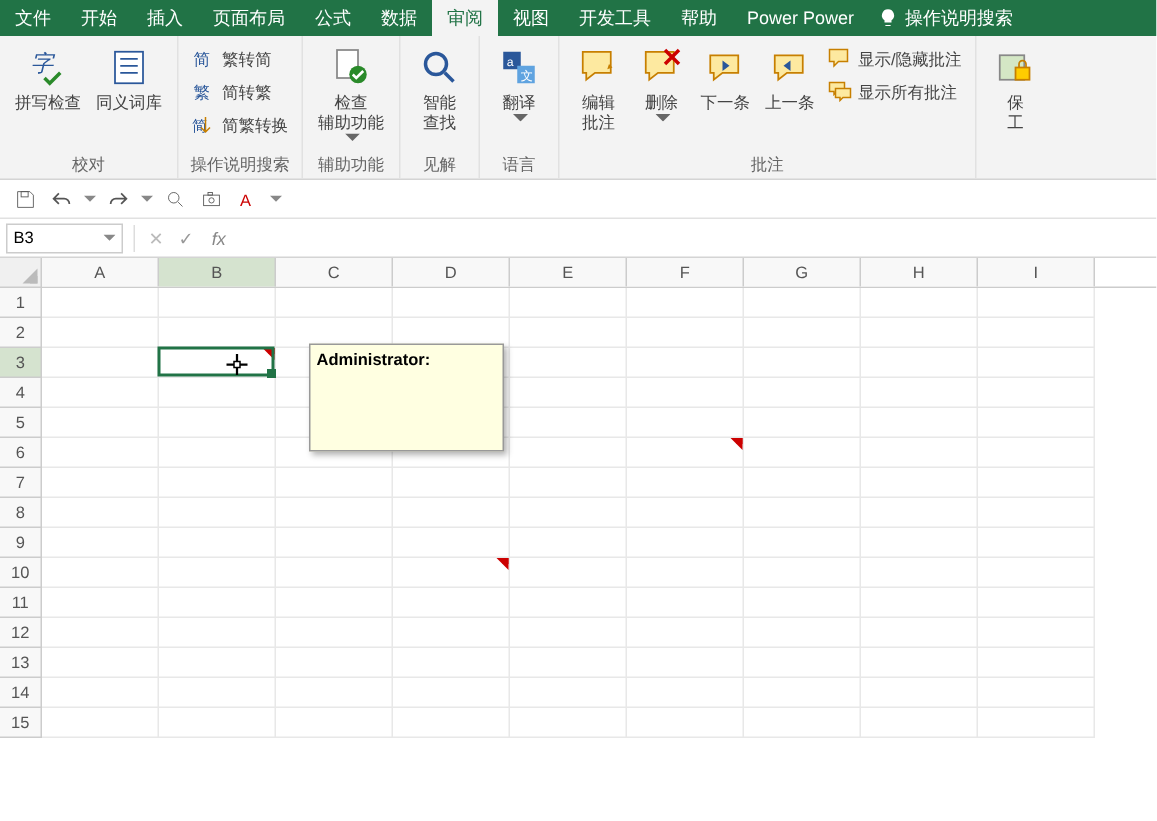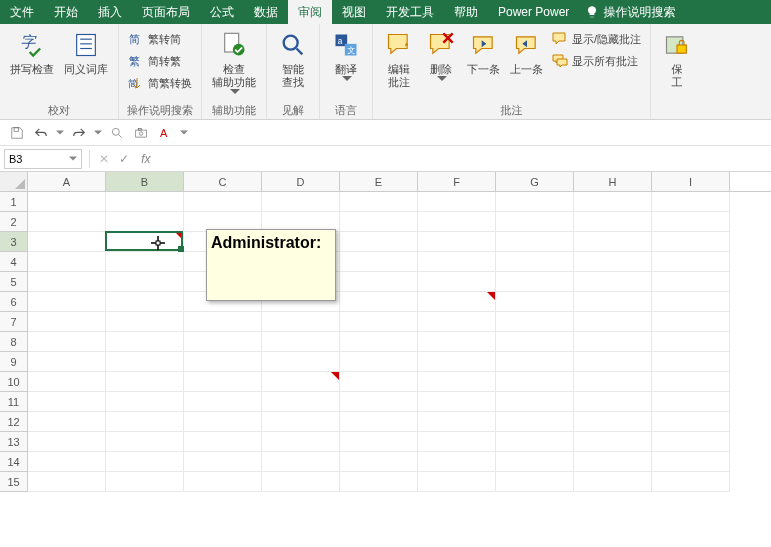--- a/index.html
+++ b/index.html
@@ -34,21 +34,21 @@
 .corner{position:absolute;left:0;top:0;width:28px;height:20px;border-right:1px solid #ccc;border-bottom:1px solid #ccc;background:#f0f0f0}
 .corner::after{content:"";position:absolute;right:2px;bottom:2px;border:5px solid transparent;border-right-color:#bbb;border-bottom-color:#bbb}
 .rows{}
 .row{display:flex;height:20px}
 .rowh{width:28px;border-right:1px solid #ccc;border-bottom:1px solid #ccc;text-align:center;font-size:11px;line-height:20px;color:#555;background:#f8f8f8}
 .rowh.sel{background:#d5e3cf}
 .cell{border-right:1px solid #e8e8e8;border-bottom:1px solid #e8e8e8;position:relative}
 .comment-ind{position:absolute;right:0;top:0;border:4px solid transparent;border-top-color:#c00;border-right-color:#c00}
 .active-cell{position:absolute;border:2px solid #217346;pointer-events:none}
 .active-cell::after{content:"";position:absolute;right:-3px;bottom:-3px;width:6px;height:6px;background:#217346}
-.comment-box{position:absolute;background:#ffffe1;border:1px solid #999;box-shadow:2px 2px 4px rgba(0,0,0,.3);padding:4px;font-size:16px;font-family:Tahoma}
+.comment-box{position:absolute;background:#ffffe1;border:1px solid #999;box-shadow:2px 2px 4px rgba(0,0,0,.3);padding:4px;font-size:11px;font-family:Tahoma}
 .comment-box b{font-weight:bold}
 .cursor-cross{position:absolute;pointer-events:none}
 svg{display:block}
 .fbar .sep{width:1px;height:18px;background:#ddd;margin:0 3px}
 </style>
 </head>
 <body>
 
 <div class="tabbar">
   <div id="tabs-holder" style="display: flex;">

